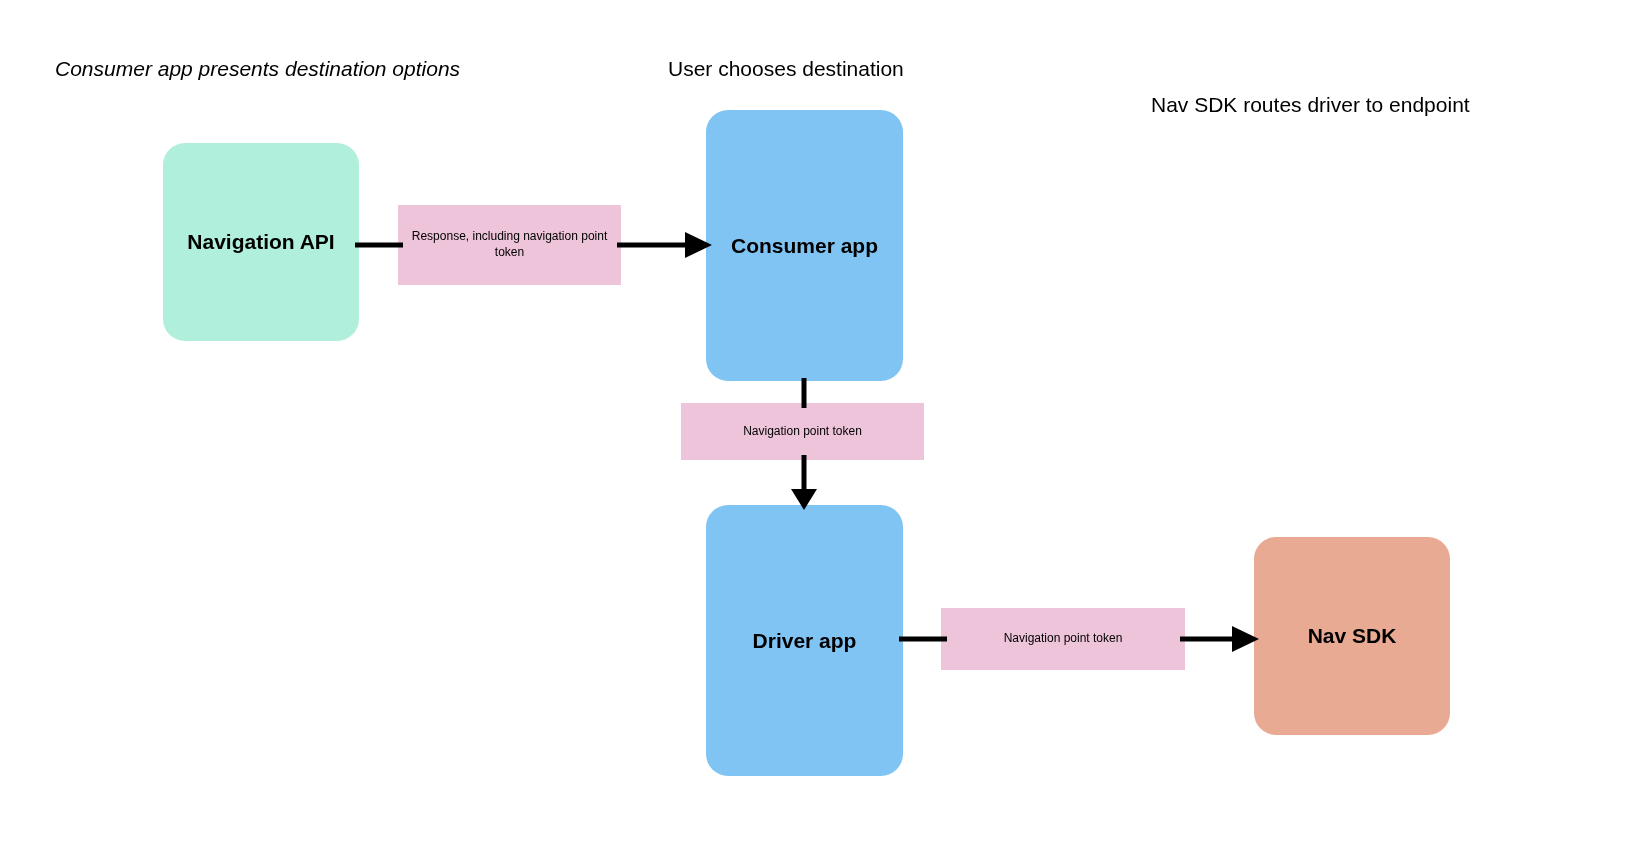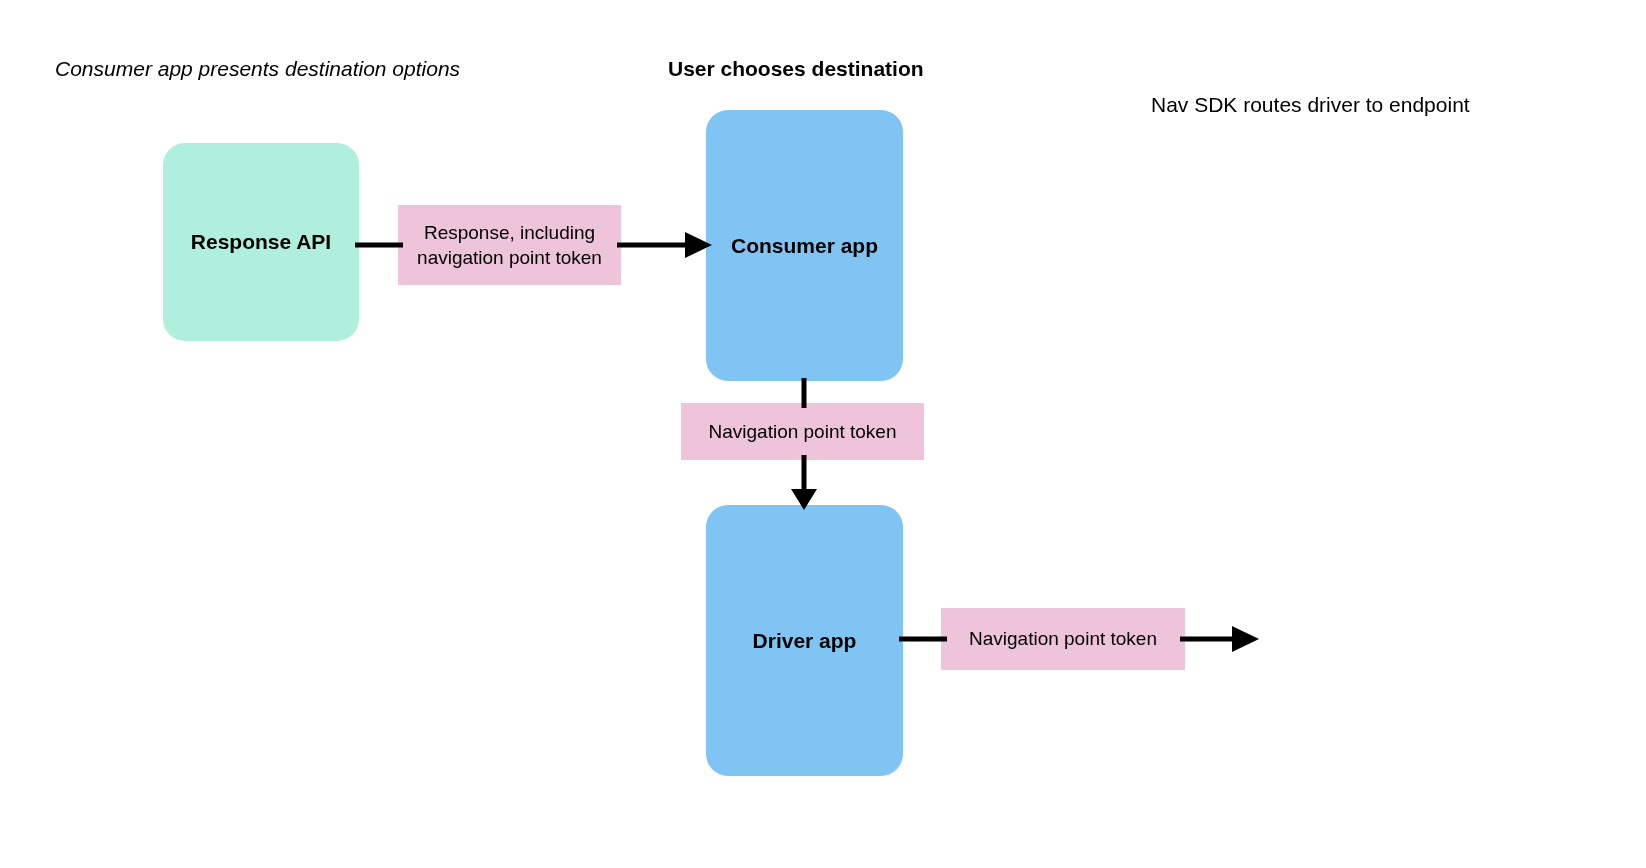--- a/index.html
+++ b/index.html
@@ -22,21 +22,21 @@
   
   .col-heading {
     position: absolute;
     font-size: 21px;
     color: #000000;
     font-weight: 400;
     white-space: nowrap;
     line-height: 1;
   }
   #heading-0 { left: 55px;   top: 58px; font-style: italic; }
-  #heading-1 { left: 668px;  top: 58px; font-weight: bold; }
+  #heading-1 { left: 668px;  top: 58px; }
   #heading-2 { left: 1151px; top: 58px; margin-top: 36px; }
 
   
   .node {
     position: absolute;
     display: flex;
     align-items: center;
     justify-content: center;
     border-radius: 22px;
     box-sizing: border-box;
@@ -74,21 +74,21 @@
   .edge-label {
     position: absolute;
     display: flex;
     align-items: center;
     justify-content: center;
     background: #eec4db;
     box-sizing: border-box;
     text-align: center;
   }
   .edge-label .edge-text {
-    font-size: 19px;
+    font-size: 12px;
     font-weight: 400;
     color: #000000;
     line-height: 1.32;
   }
 
   #edge-label-response {
     left: 398px; top: 205px;
     width: 223px; height: 80px;
   }
   #edge-label-token-vertical {
@@ -126,31 +126,34 @@
 </head>
 <body>
 
 <div id="canvas">
 
   <div class="col-heading" id="heading-0">Consumer app presents destination options</div>
   <div class="col-heading" id="heading-1">User chooses destination</div>
   <div class="col-heading" id="heading-2">Nav SDK routes driver to endpoint</div>
 
   <div class="node" id="node-geocoding-api">
-    <span class="node-label">Response API</span>
+    <span class="node-label">Navigation API</span>
   </div>
 
   <div class="node" id="node-consumer-app">
     <span class="node-label">Consumer app</span>
   </div>
 
   <div class="node" id="node-driver-app">
     <span class="node-label">Driver app</span>
   </div>
 
+  <div class="node" id="node-nav-sdk">
+    <span class="node-label">Nav SDK</span>
+  </div>
 
   <div class="edge-label" id="edge-label-response">
     <span class="edge-text">Response, including navigation point token</span>
   </div>
 
   <div class="edge-label" id="edge-label-token-vertical">
     <span class="edge-text">Navigation point token</span>
   </div>
 
   <div class="edge-label" id="edge-label-token-driver">

